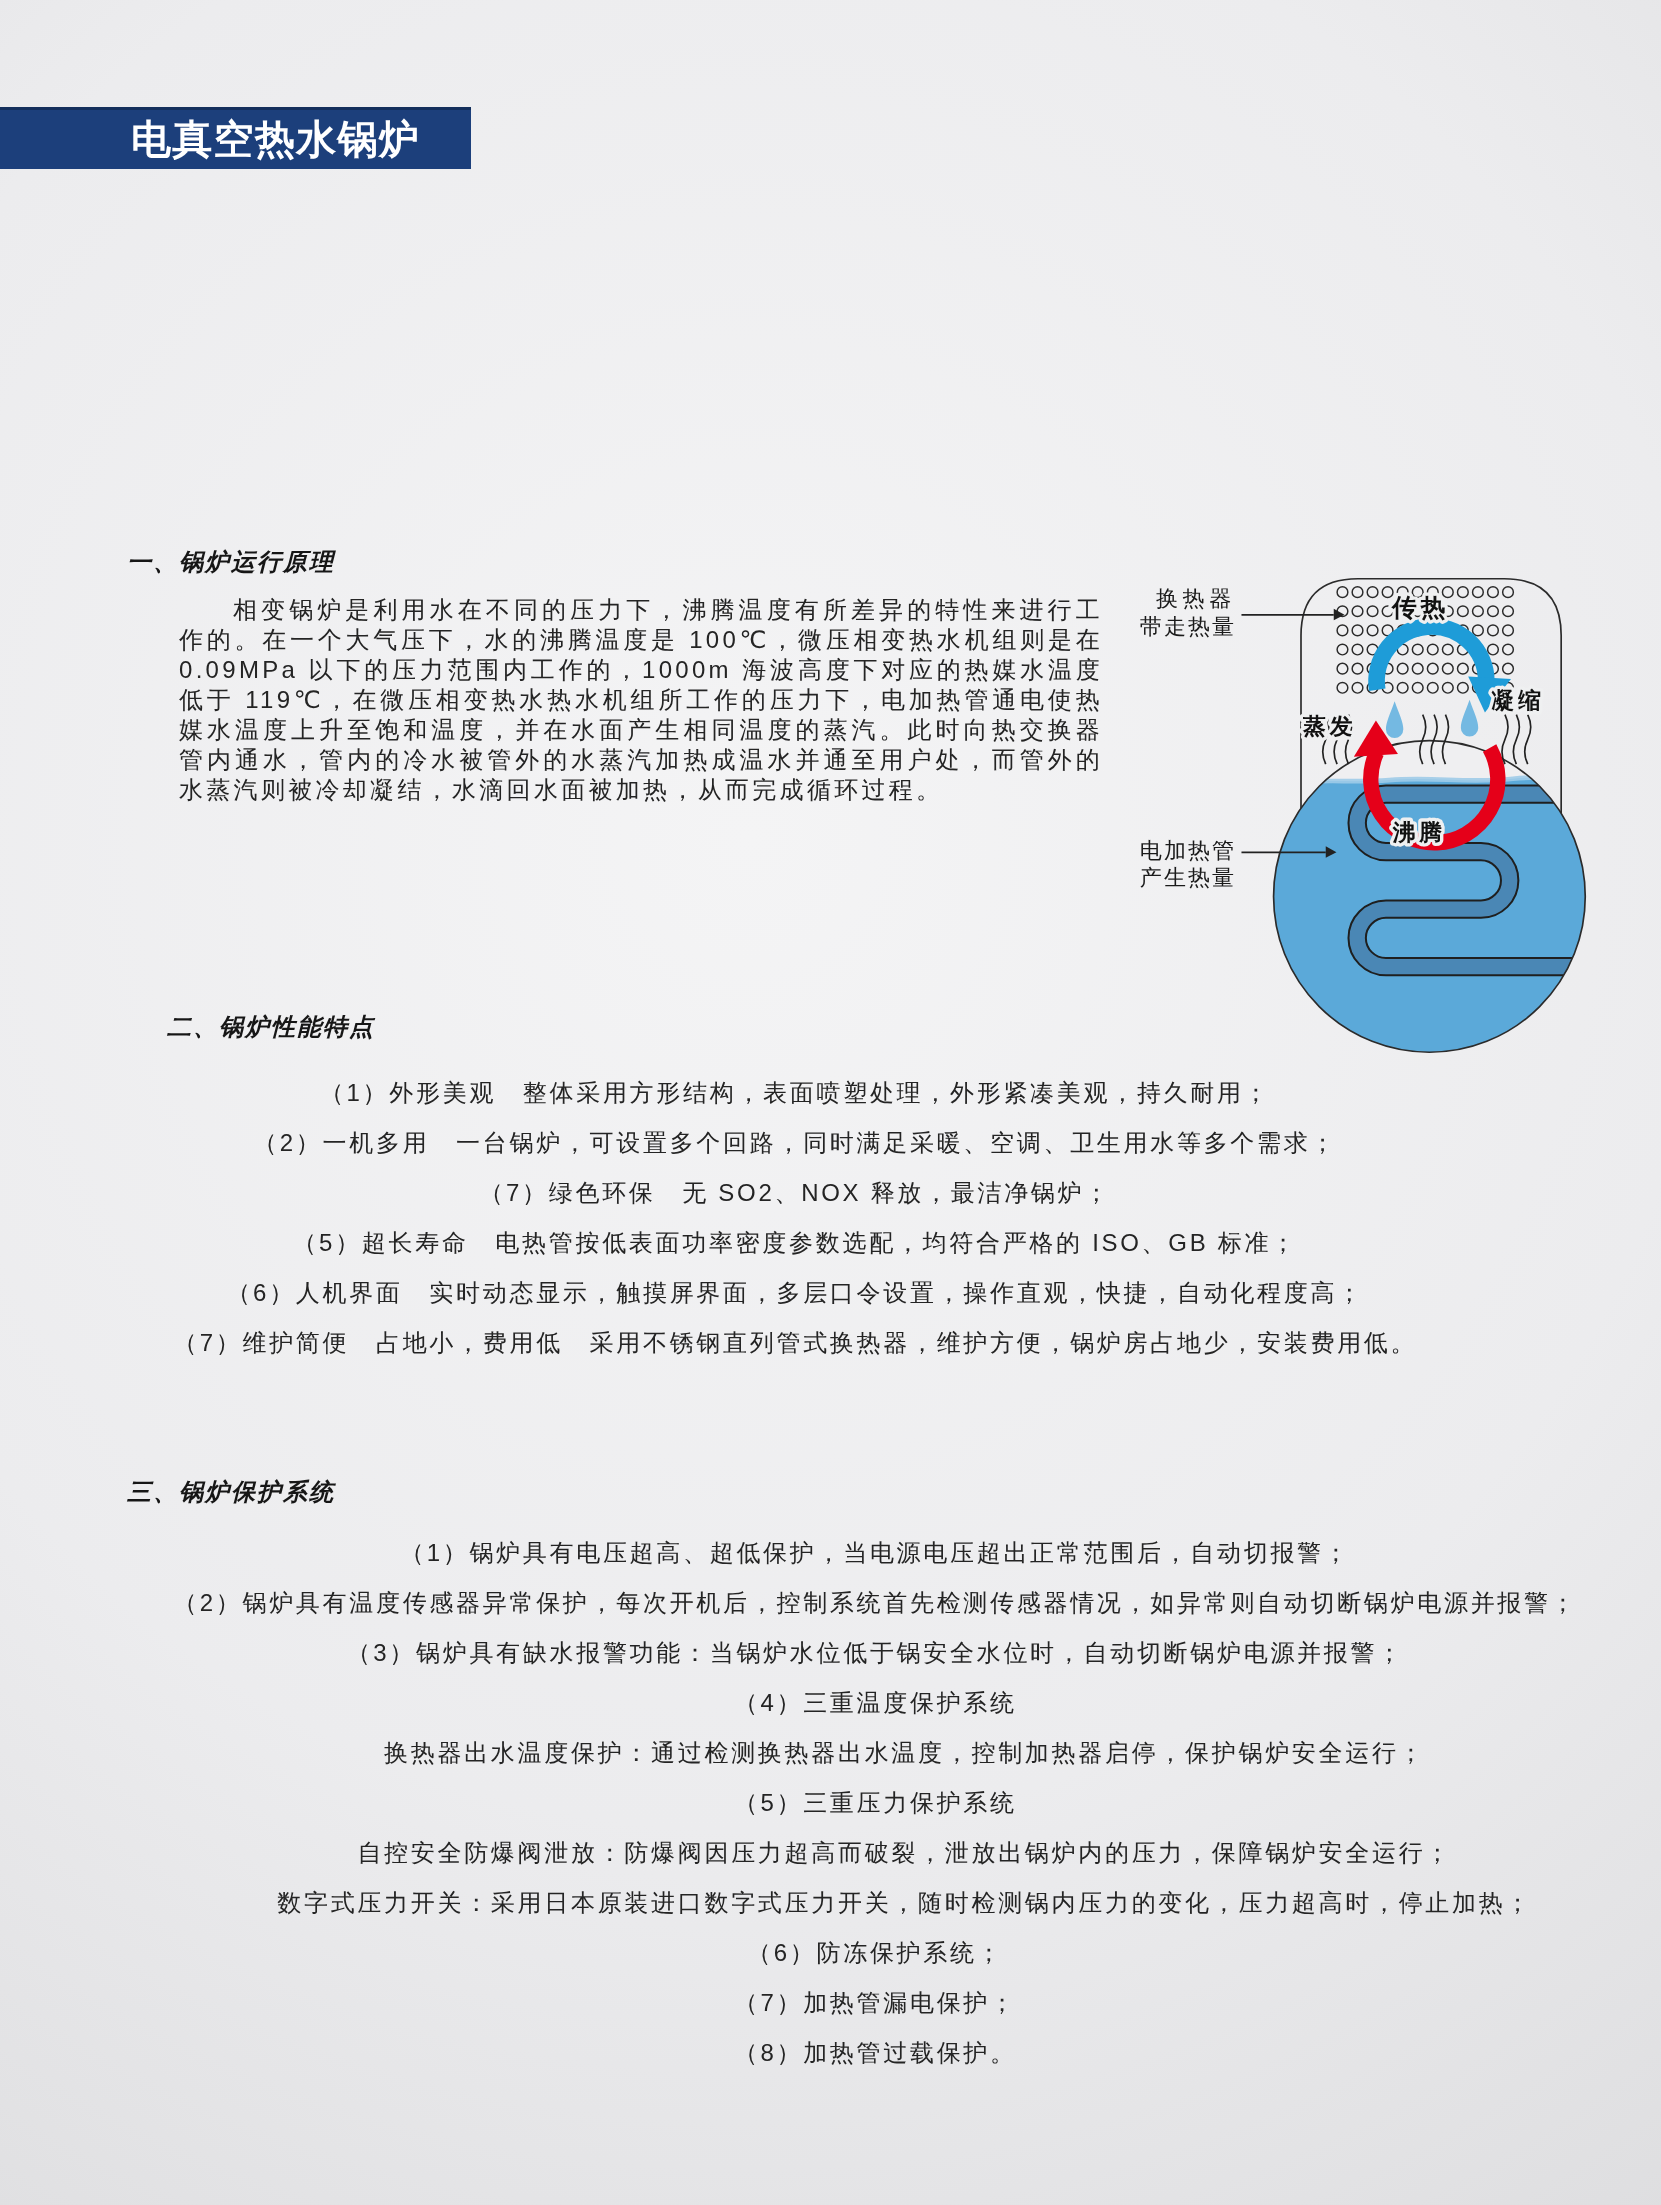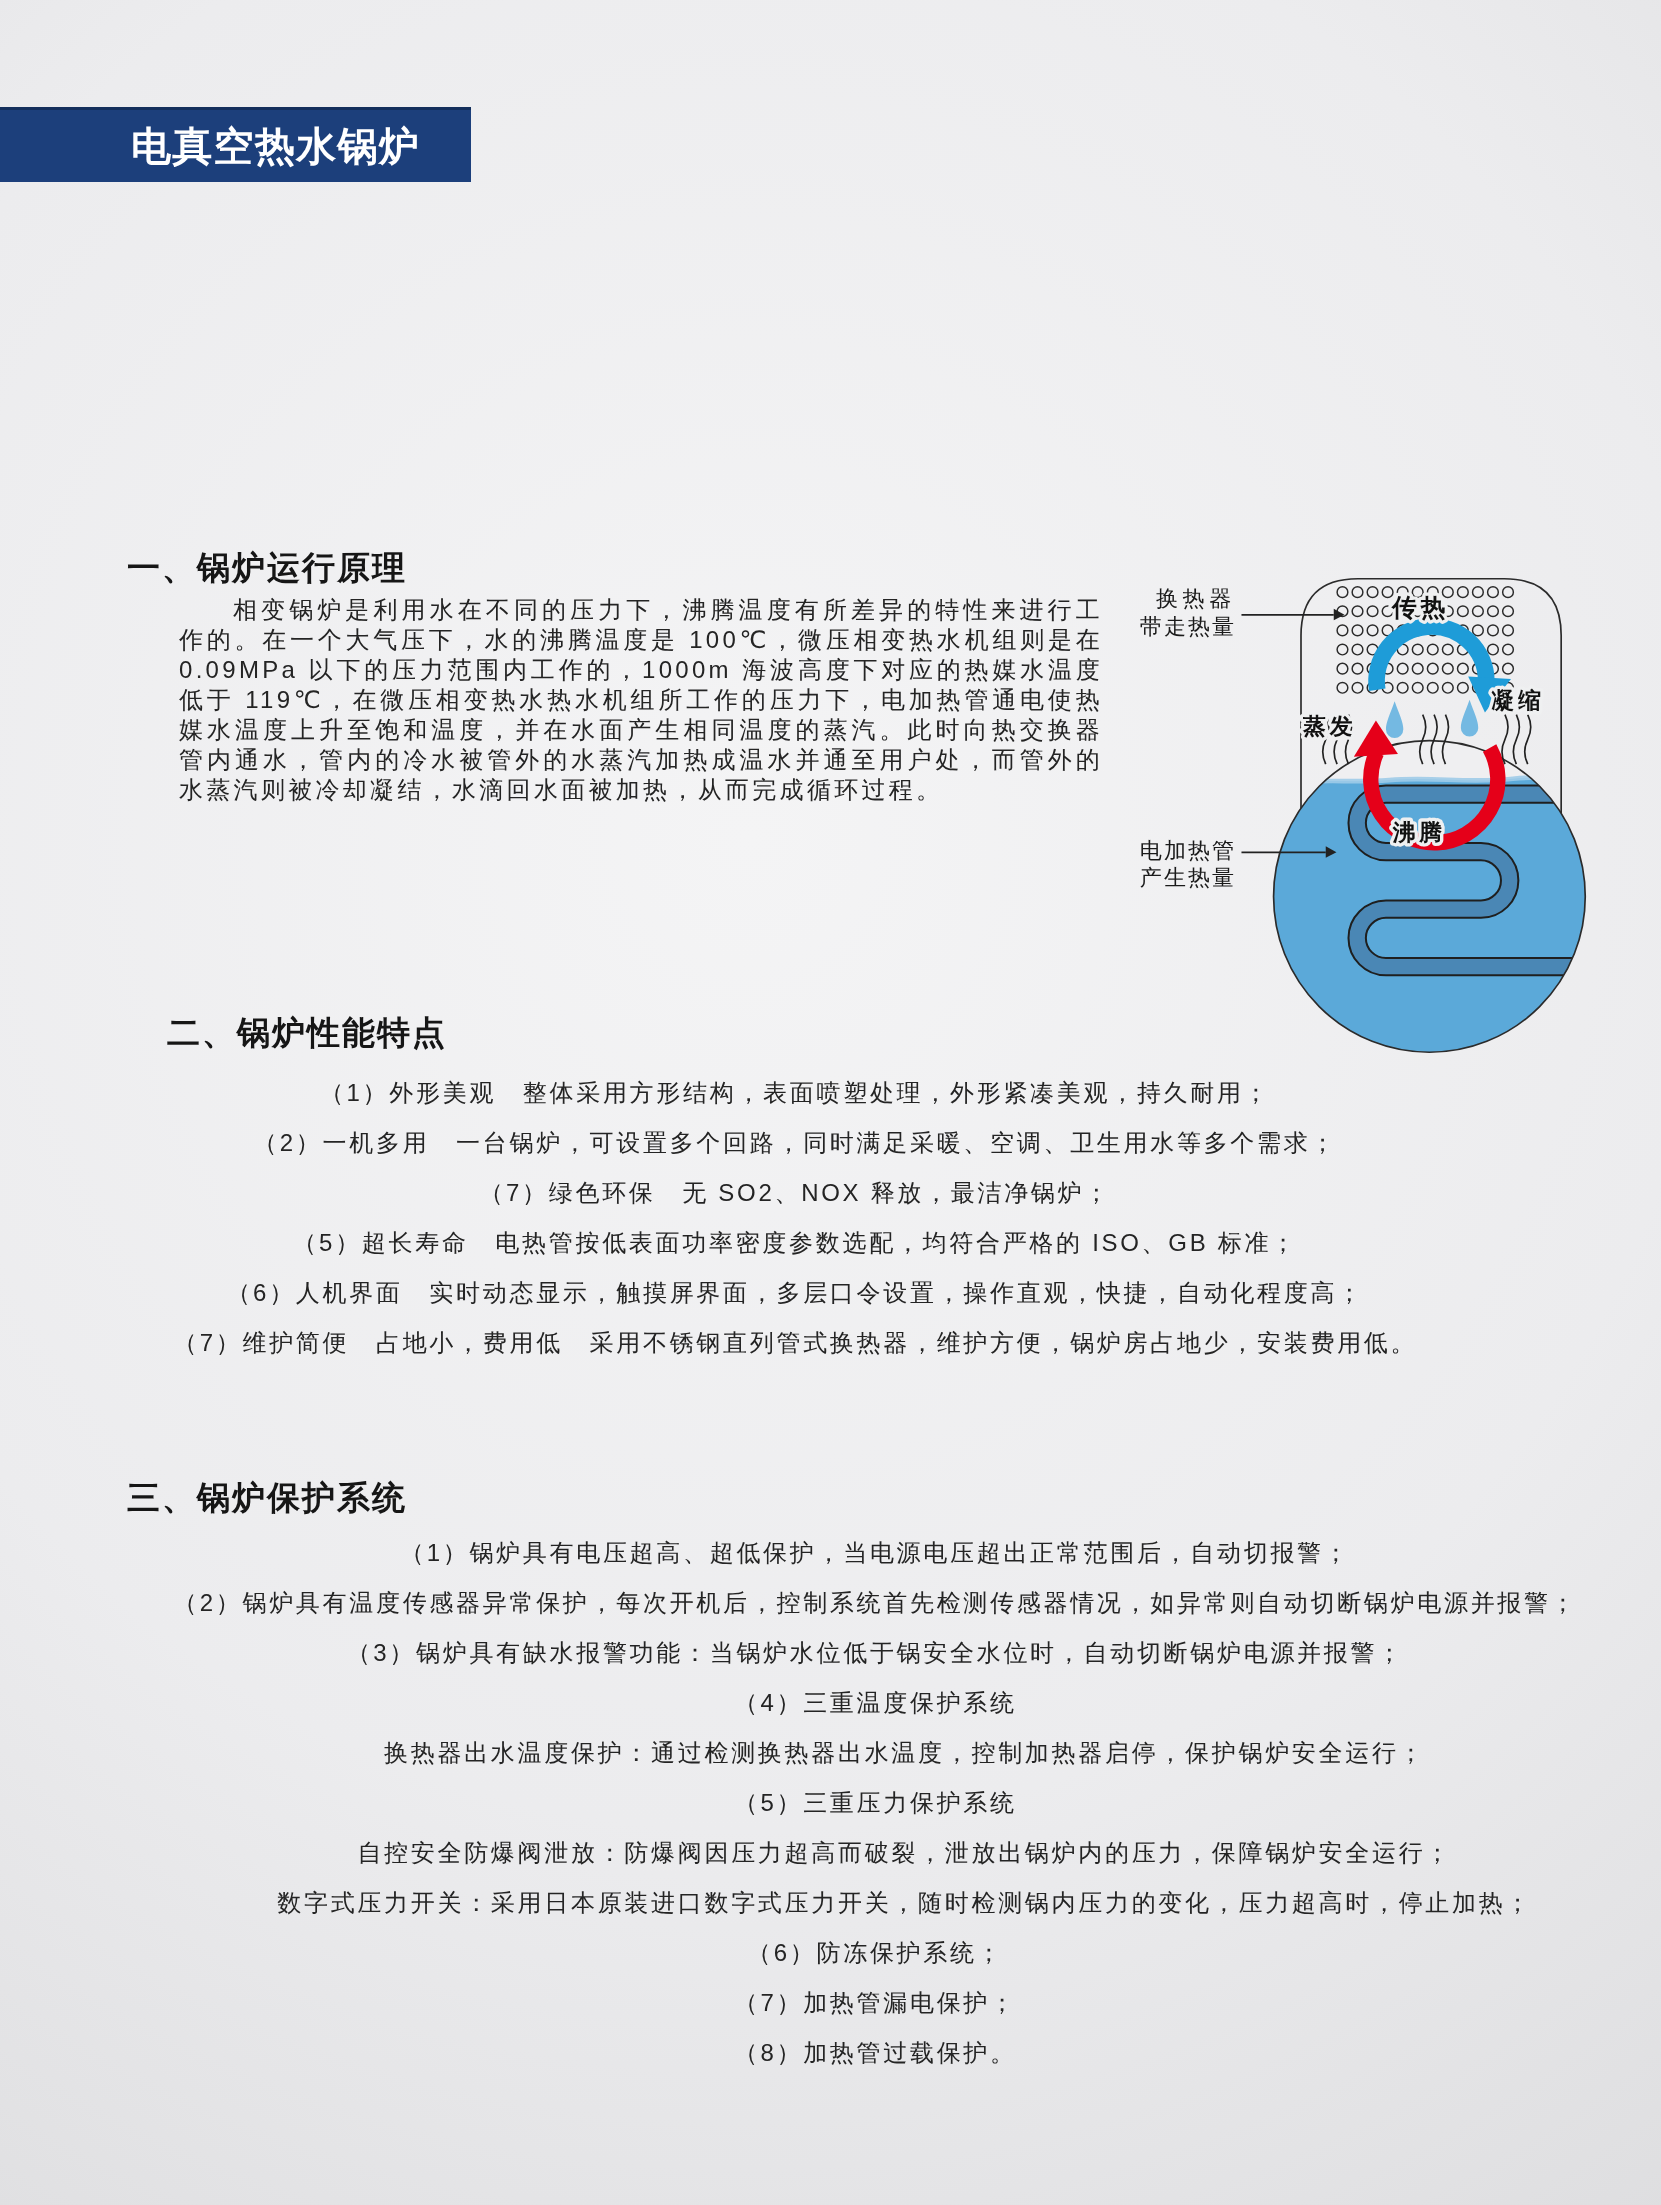--- a/index.html
+++ b/index.html
@@ -3,34 +3,34 @@
 <meta charset="utf-8">
 <style>
   html,body{margin:0;padding:0;background:#c8c8ca;}
   .page{
     position:relative;width:1662px;height:2205px;overflow:hidden;
     background:radial-gradient(130% 100% at 45% 38%, #f4f4f5 0%, #ececee 45%, #dcdcde 80%, #cfcfd1 100%);
     font-family:"Liberation Sans","DejaVu Sans",sans-serif;color:#1f1f1f;
   }
   
   .title-bar{
-    position:absolute;left:0;top:107px;width:471px;height:75px;
+    position:absolute;left:0;top:107px;width:471px;height:62px;
     background:#1C3F7B;border-top:3.3px solid #142f5c;box-sizing:border-box;
     display:flex;align-items:center;
   }
   .title-bar .t{
     font-size:40px;font-weight:700;color:#ffffff;letter-spacing:1.3px;
     padding-left:131px;white-space:nowrap;
   }
   
   .intro{position:absolute;left:124px;top:272px;width:1437px;
     font-size:25px;font-weight:700;line-height:52px;letter-spacing:2px;text-align:justify;}
   .intro p{margin:0;text-indent:2em;}
   
-  .h2{position:absolute;font-size:33px;font-weight:700;letter-spacing:2px;white-space:nowrap;color:#161616;}
+  .h2{position:absolute;font-size:24px;font-weight:700;letter-spacing:2px;white-space:nowrap;color:#161616;font-style:italic;}
   #h-sec1{left:127px;top:546px;}
   #h-sec2{left:123px;top:1011px;margin-left:44px;}
   #h-sec3{left:127px;top:1476px;}
   
   .sec1-para{position:absolute;left:179px;top:595px;width:924px;
     font-size:24px;line-height:30px;letter-spacing:3.3px;text-align:justify;text-indent:54px;color:#242424;}
   
   .list{position:absolute;list-style:none;margin:0;padding:0;font-size:24px;letter-spacing:2.7px;color:#242424;text-align:center;}
   #list2{left:173px;top:1068px;line-height:50px;}
   #list3{left:173px;top:1528px;line-height:50px;}

